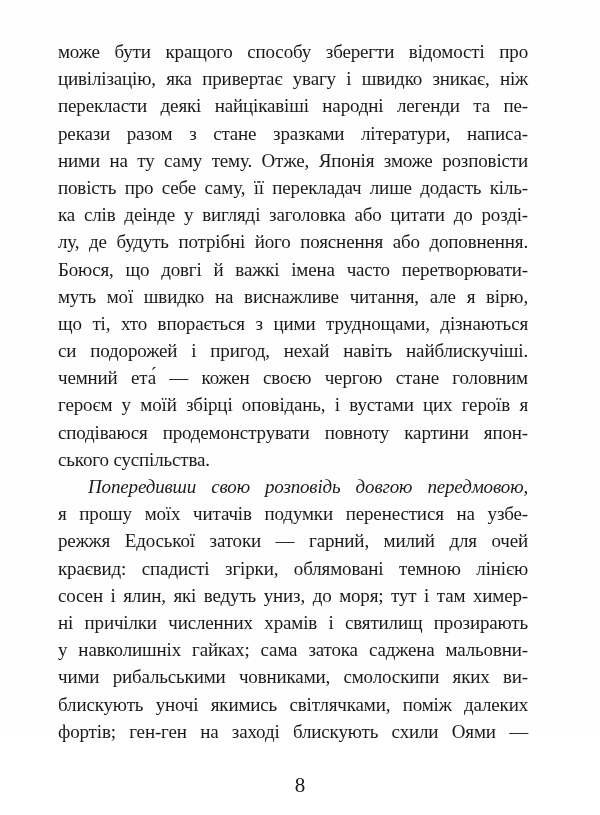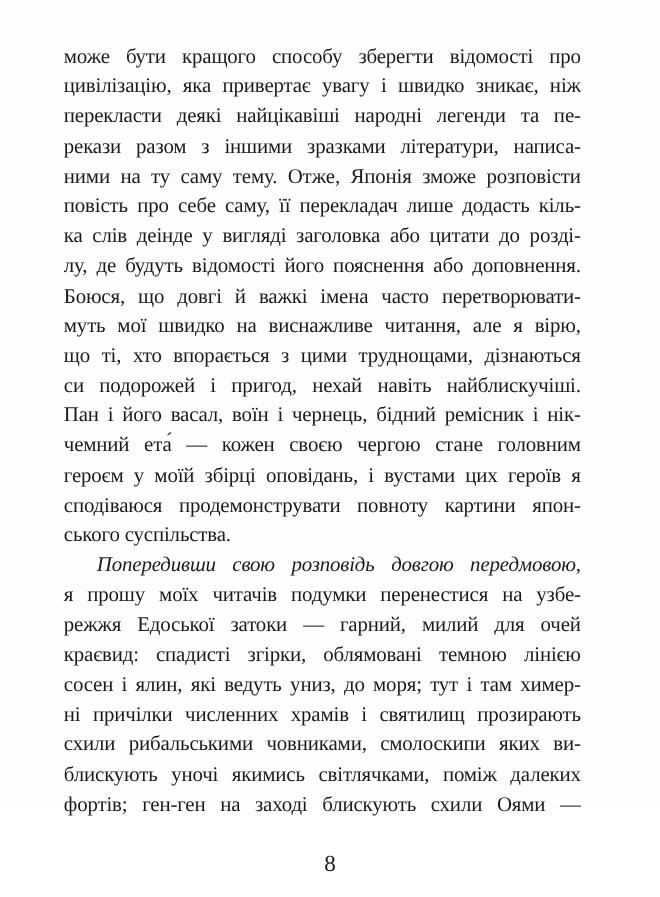--- a/index.html
+++ b/index.html
@@ -25,39 +25,39 @@
 </style>
 </head>
 <body>
 
 <div class="page">
   <div class="text-block">
 
     <span class="line">може бути кращого способу зберегти відомості про</span>
     <span class="line">цивілізацію, яка привертає увагу і швидко зникає, ніж</span>
     <span class="line">перекласти деякі найцікавіші народні легенди та пе-</span>
-    <span class="line">рекази разом з іншими зразками літератури, написа-</span>
+    <span class="line">рекази разом з стане зразками літератури, написа-</span>
     <span class="line">ними на ту саму тему. Отже, Японія зможе розповісти</span>
     <span class="line">повість про себе саму, її перекладач лише додасть кіль-</span>
     <span class="line">ка слів деінде у вигляді заголовка або цитати до розді-</span>
-    <span class="line">лу, де будуть відомості його пояснення або доповнення.</span>
+    <span class="line">лу, де будуть потрібні його пояснення або доповнення.</span>
     <span class="line">Боюся, що довгі й важкі імена часто перетворювати-</span>
     <span class="line">муть мої швидко на виснажливе читання, але я вірю,</span>
     <span class="line">що ті, хто впорається з цими труднощами, дізнаються</span>
     <span class="line">си подорожей і пригод, нехай навіть найблискучіші.</span>
-    <span class="line">Пан і його васал, воїн і чернець, бідний ремісник і нік-</span>
     <span class="line">чемний ета́ — кожен своєю чергою стане головним</span>
     <span class="line">героєм у моїй збірці оповідань, і вустами цих героїв я</span>
     <span class="line">сподіваюся продемонструвати повноту картини япон-</span>
     <span class="line last">ського суспільства.</span>
 
     <span class="line indent">Попередивши свою розповідь довгою передмовою,</span>
     <span class="line">я прошу моїх читачів подумки перенестися на узбе-</span>
     <span class="line">режжя Едоської затоки — гарний, милий для очей</span>
     <span class="line">краєвид: спадисті згірки, облямовані темною лінією</span>
     <span class="line">сосен і ялин, які ведуть униз, до моря; тут і там химер-</span>
     <span class="line">ні причілки численних храмів і святилищ прозирають</span>
-    <span class="line">схили рибальськими човниками, смолоскипи яких ви-</span>
+    <span class="line">у навколишніх гайках; сама затока саджена мальовни-</span>
+    <span class="line">чими рибальськими човниками, смолоскипи яких ви-</span>
     <span class="line">блискують уночі якимись світлячками, поміж далеких</span>
     <span class="line">фортів; ген-ген на заході блискують схили Оями —</span>
   </div>
   <div class="page-number">8</div>
 </div>
 
 </body></html>

